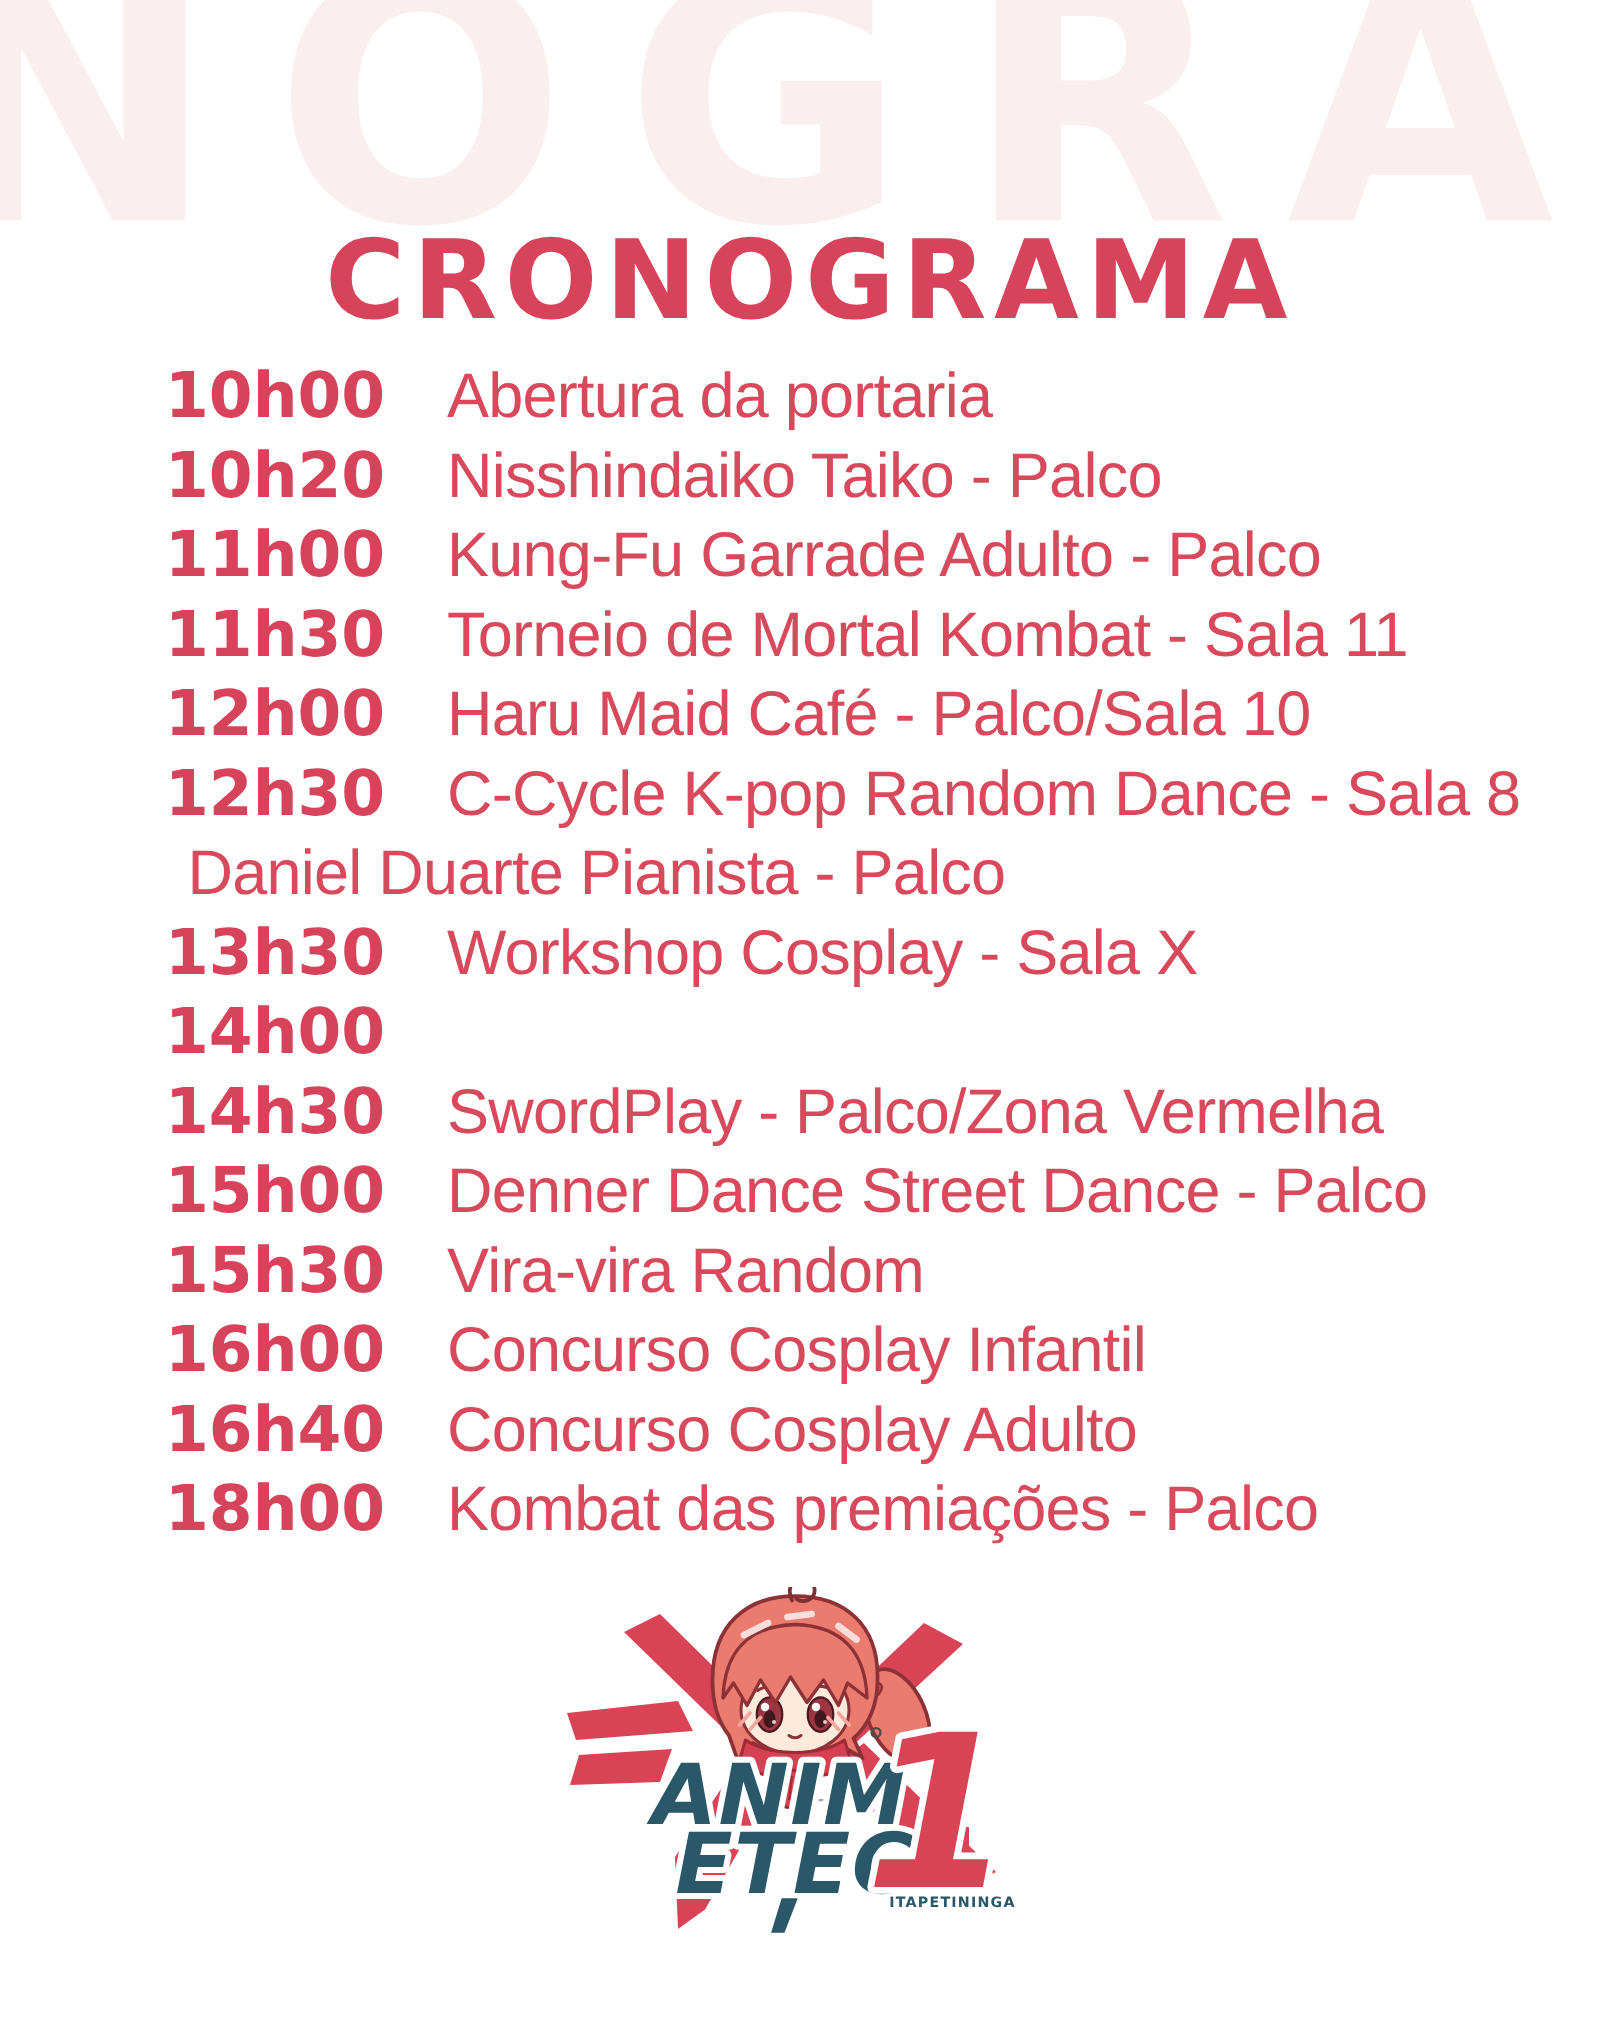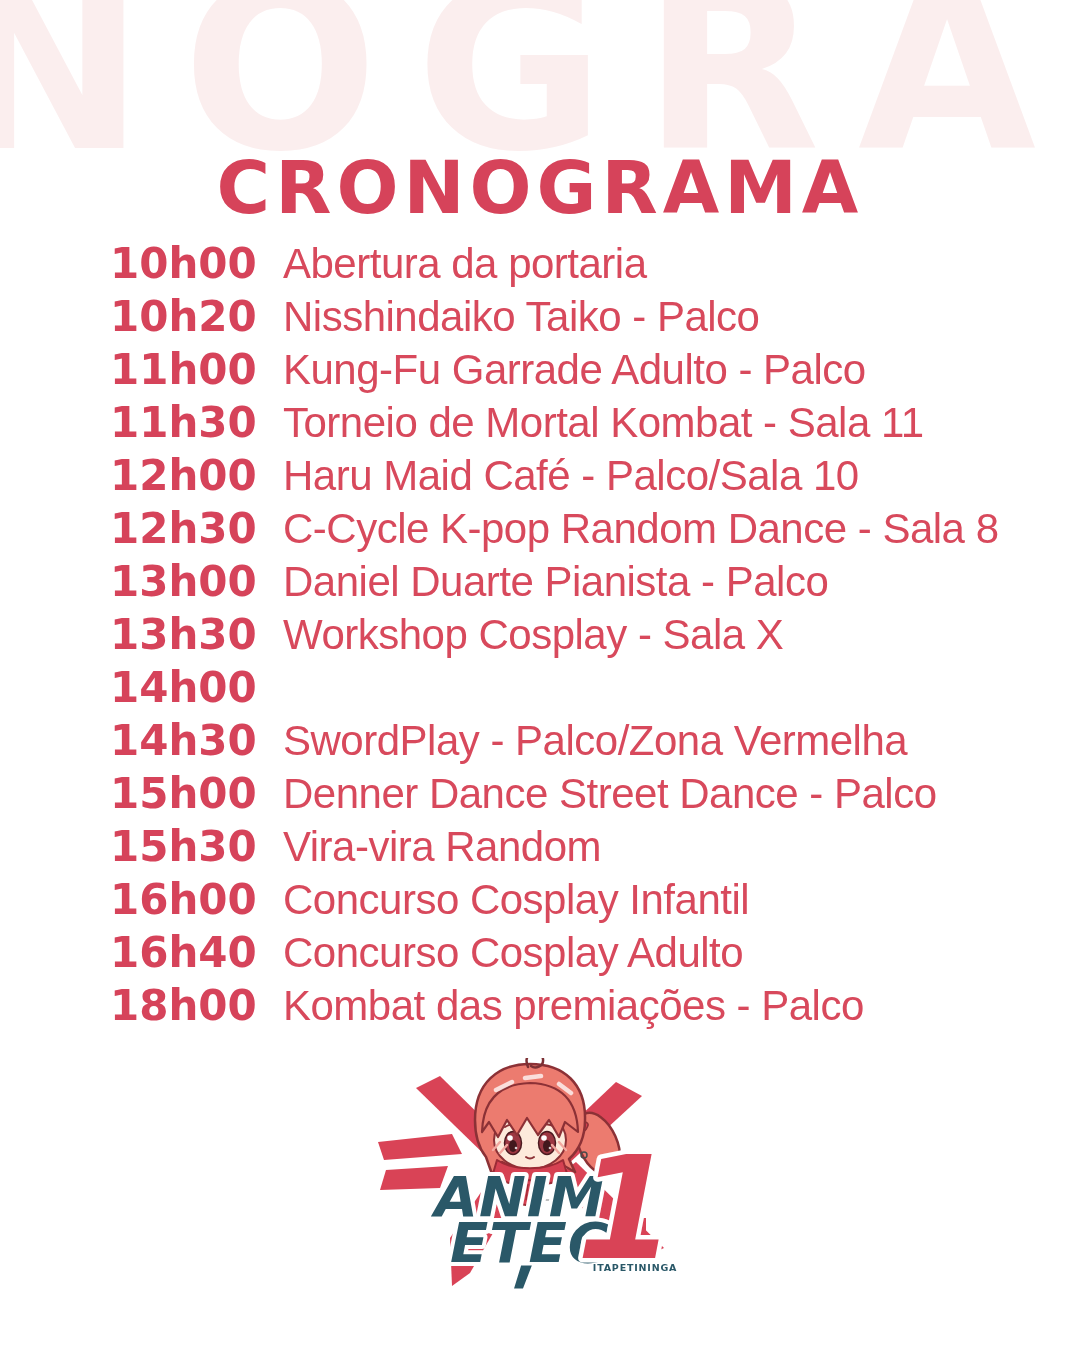--- a/index.html
+++ b/index.html
@@ -56,20 +56,21 @@
     font-size:42px;
     color:#d6435a;
     letter-spacing:0px;
   }
   .event{
     font-family:"Liberation Sans",sans-serif;
     font-size:42px;
     color:#d8495c;
     letter-spacing:-0.5px;
     white-space:nowrap;
+    margin-left:15px;
   }
   
   .logo{
     position:absolute;
     top:1058px;
     left:528px;
     transform:translateX(-50%);
     width:300px;
     height:235px;
     z-index:2;
@@ -103,21 +104,20 @@
     </div>
     <div class="row">
       <span class="time">12h00</span>
       <span class="event">Haru Maid Café - Palco/Sala 10</span>
     </div>
     <div class="row">
       <span class="time">12h30</span>
       <span class="event">C-Cycle K-pop Random Dance - Sala 8</span>
     </div>
     <div class="row">
-      <span class="time">13h00</span>
       <span class="event">Daniel Duarte Pianista - Palco</span>
     </div>
     <div class="row">
       <span class="time">13h30</span>
       <span class="event">Workshop Cosplay - Sala X</span>
     </div>
     <div class="row">
       <span class="time">14h00</span>
     </div>
     <div class="row">

